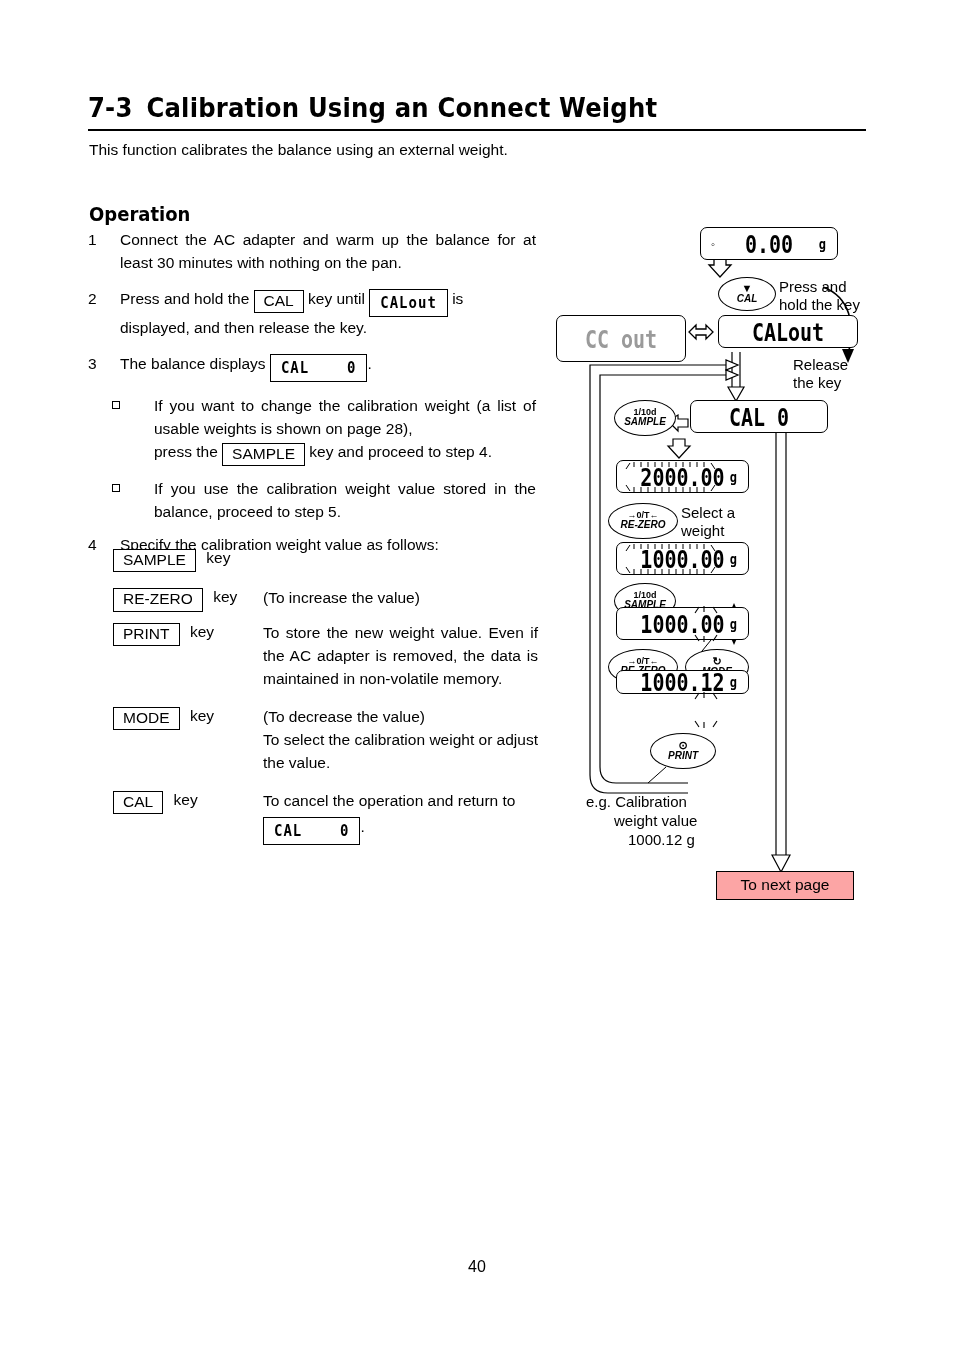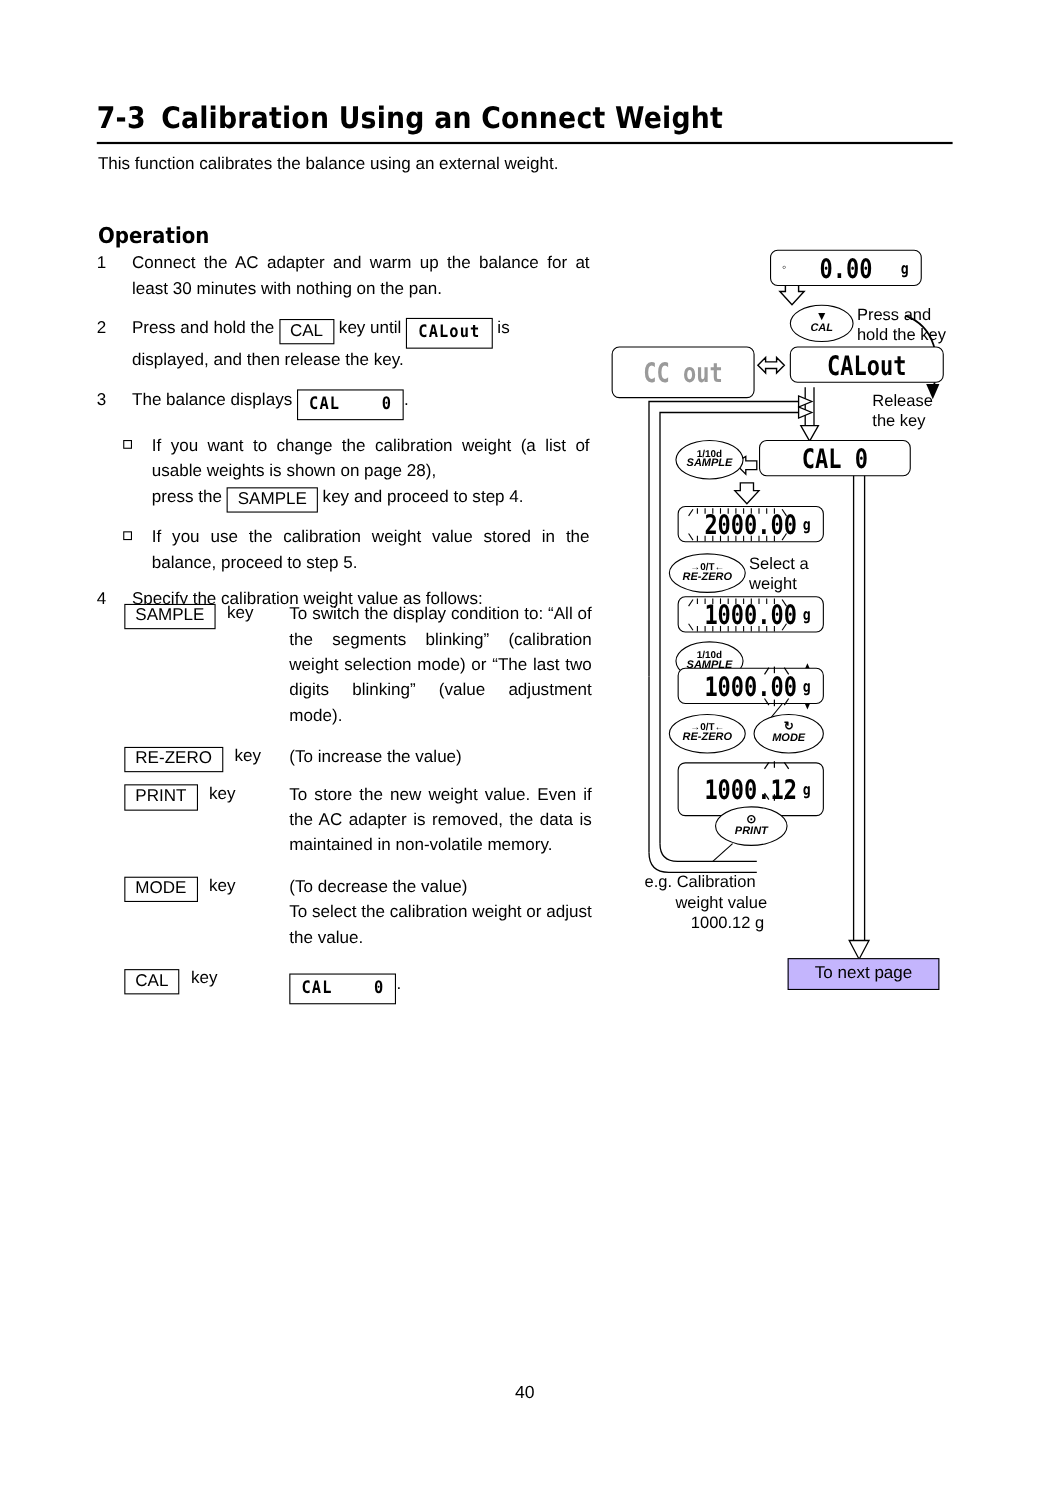--- a/index.html
+++ b/index.html
@@ -49,21 +49,21 @@
 
   .bullets { margin-top:4px; }
   .bullet { display:flex; margin-bottom:12px; padding-left:24px; }
   .bullet .sq {
     flex:0 0 26px; font-size:11px; line-height:1.9;
   }
   .bullet .sq i {
     display:inline-block; width:8px; height:8px;
     border:1.3px solid #000; background:#fff; font-style:normal;
   }
-  .bullet .body { flex:1; font-size:15.5px; line-height:1.48; text-align:justify; }
+  .bullet .body { flex:1; font-size:15.5px; line-height:1.48; text-align:justify;margin-left:16px; }
 
   
   .keybox {
     display:inline-block;
     border:1.4px solid #000;
     background:#fff;
     padding:0px 9px 1px 9px;
     font-size:15.5px;
     line-height:1.32;
     vertical-align:-2px;
@@ -136,21 +136,21 @@
     text-align:center;
   }
   .okey .top { font-size:9px; font-style:normal; font-weight:700;}
   .okey .nm { font-size:10px; }
   .okey .glyph { font-size:11px; line-height:1; font-style:normal; }
 
   .note { position:absolute; font-size:15px; line-height:1.23; }
 
   .nextbox {
     position:absolute;
-    border:1.5px solid #000; background:#c4b5fd;
+    border:1.5px solid #000; background:#fca5a5;
     font-size:15.5px; text-align:center;
     padding:4px 12px 5px 12px;
   }
 
   svg.ov { position:absolute; left:0; top:0; overflow:visible; pointer-events:none; }
 
   .pagenum {
     position:absolute; left:0; top:1258px; width:954px;
     text-align:center; font-size:16px;
   }
@@ -224,21 +224,20 @@
     </div>
   </div>
 
   <div class="keytable">
 
     <div class="krow">
       <div class="kcell-key">
         <span class="keybox">SAMPLE</span>
         <span class="lbl">key</span>
       </div>
-      <div class="kcell-desc">To switch the display condition to: “All of the segments blinking” (calibration weight selection mode) or “The last two digits blinking” (value adjustment mode).</div>
     </div>
 
     <div class="krow" style="margin-bottom:10px;">
       <div class="kcell-key">
         <span class="keybox">RE-ZERO</span>
         <span class="lbl">key</span>
       </div>
       <div class="kcell-desc" style="text-align:left;">(To increase the value)</div>
     </div>
 
@@ -260,20 +259,21 @@
         <div style="text-align:justify;">To select the calibration weight or adjust the value.</div>
       </div>
     </div>
 
     <div class="krow">
       <div class="kcell-key">
         <span class="keybox">CAL</span>
         <span class="lbl">key</span>
       </div>
       <div class="kcell-desc">
+        <div style="text-align:left;">To cancel the operation and return to</div>
         <div style="margin-top:4px;">
           <span class="lcdbox"><span class="seg">CAL    0</span></span><span>.</span>
         </div>
       </div>
     </div>
   </div>
 
   <div class="diagram">
 
     <svg class="ov" width="400" height="700">
@@ -462,21 +462,21 @@
     <div class="okey" style="left:60px; top:434px; width:70px; height:36px;">
       <span class="top">→0/T←</span>
       <span class="nm">RE-ZERO</span>
     </div>
 
     <div class="okey" style="left:137px; top:434px; width:64px; height:36px;">
       <span class="glyph">↻</span>
       <span class="nm">MODE</span>
     </div>
 
-    <div class="lcd-panel" style="left:68px; top:478px; width:133px; height:49px;">
+    <div class="lcd-panel" style="left:68px; top:455px; width:133px; height:24px;">
       <span class="val">1000.12</span>
       <span class="unit">g</span>
     </div>
     <svg class="ov" width="400" height="700" style="left:0;top:0;">
       <g stroke="#000" stroke-width="1.1">
         <line x1="147" y1="484" x2="151" y2="478"></line>
         <line x1="156" y1="483" x2="156" y2="477"></line>
         <line x1="165" y1="478" x2="169" y2="484"></line>
         <line x1="147" y1="506" x2="151" y2="512"></line>
         <line x1="156" y1="507" x2="156" y2="513"></line>

